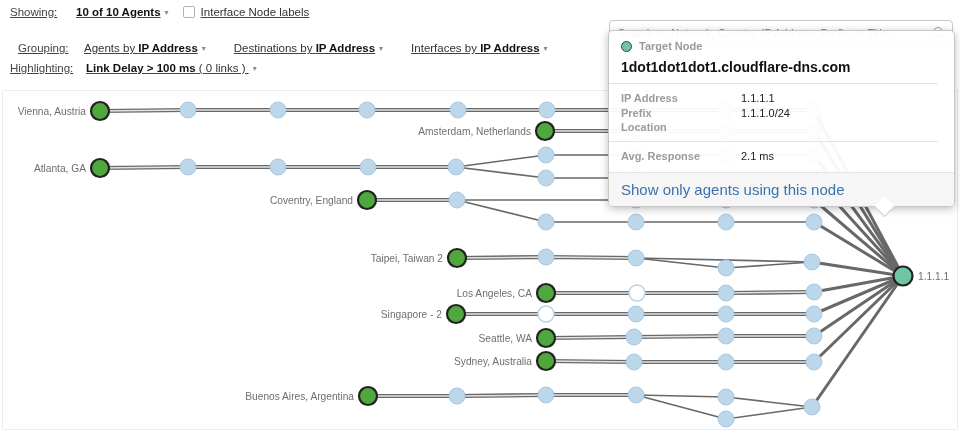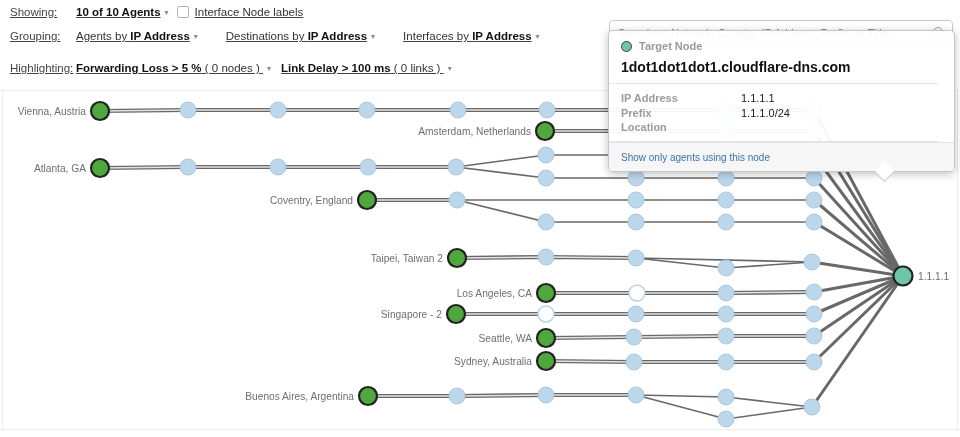--- a/index.html
+++ b/index.html
@@ -9,21 +9,21 @@
 
   
   .toolbar { position:absolute; left:0; top:0; width:600px; height:88px; font-size:11.5px; color:#444; }
   .t-row { position:absolute; left:10px; white-space:nowrap; display:flex; align-items:center;text-decoration:underline; }
   .t-label { display:inline-block; width:66px; color:#444; }
   .t-items { display:inline-flex; align-items:center; }
   .dd { cursor:pointer; }
   .dd b, b.val { color:#111; font-weight:bold; }
   .plain { color:#333; }
   .caret { color:#8a8a8a; font-size:8px; margin-left:4px; vertical-align:1px; display:inline-block; }
-  .chk-wrap { display:inline-flex; align-items:center; margin-left:8px; color:#333; cursor:pointer; }
+  .chk-wrap { display:inline-flex; align-items:center; margin-left:14px; color:#333; cursor:pointer; }
   .chk { width:12px; height:12px; border:1px solid #b3b3b3; border-radius:2px; background:#fff; display:inline-block; margin-right:6px; }
   .ph { color:#a9a9a9; }
   .gap28 { margin-left:28px; } .gap10 { margin-left:10px; } .gap16 { margin-left:16px; }
 
   
   .hl-bar { position:absolute; left:608px; top:6px; font-size:11.5px; color:#333; white-space:nowrap; }
   .hl-bar b { color:#111; }
   .hl-any { color:#3b73af; cursor:pointer; text-decoration:none; }
   .search-box { position:absolute; left:609px; top:20px; width:344px; height:25px; border:1px solid #c9c9c9;
                 border-radius:4px; background:#fff; z-index:1; display:flex; align-items:center; }
@@ -52,21 +52,21 @@
             display:inline-block; margin-right:7px; }
   .tt-title { font-size:14px; font-weight:bold; color:#111; margin:7px 0 8px 0; }
   .tt-divider { height:1px; background:#e4e4e4; margin:0 -12px; }
   .tt-fields { padding:7px 0 6px 0; }
   .tt-row { display:flex; line-height:14.5px; }
   .tt-row .lab { width:120px; flex:none; color:#9b9b9b; font-weight:bold; }
   .tt-row .val { flex:1; color:#222; }
   .tt-avg { padding:7px 0 9px 0; }
   .tt-footer { background:#f6f6f6; border-top:1px solid #e4e4e4; padding:8px 12px;
                border-radius:0 0 4px 4px; }
-  .tt-footer a { color:#3b73af; text-decoration:none; cursor:pointer; font-size:10px; }
+  .tt-footer a { color:#3b73af; text-decoration:none; cursor:pointer; font-size:15px; }
 </style>
 </head>
 <body>
 
 <div class="stage">
 
   <div class="panel-border"></div>
   <svg id="graph-svg" class="graph" width="960" height="437" viewBox="0 0 960 437">
       <polyline points="100,111 188,110 278,110 367,110 458,110 547,110 636,110 726,110 814,110" fill="none" stroke="#686868" stroke-width="4.2" stroke-linejoin="round"></polyline>
       <polyline points="100,111 188,110 278,110 367,110 458,110 547,110 636,110 726,110 814,110" fill="none" stroke="#e3e3e3" stroke-width="1.5" stroke-linejoin="round"></polyline>
@@ -190,32 +190,31 @@
     <div class="t-row" style="top:6px;">
       <span class="t-label">Showing:</span>
       <span class="t-items">
         <span class="dd"><b>10 of 10 Agents</b><span class="caret">▾</span></span>
         <span class="chk-wrap">
           <span class="chk"></span>
           <span>Interface Node labels</span>
         </span>
       </span>
     </div>
-    <div class="t-row" style="top:30px;">
+    <div class="t-row" style="top:42px;margin-left:8px;">
       <span class="t-label">Grouping:</span>
       <span class="t-items">
         <span class="dd"><span class="plain">Agents by </span><b>IP Address</b><span class="caret">▾</span></span>
         <span class="dd gap28"><span class="plain">Destinations by </span><b>IP Address</b><span class="caret">▾</span></span>
         <span class="dd gap28"><span class="plain">Interfaces by </span><b>IP Address</b><span class="caret">▾</span></span>
       </span>
     </div>
     <div class="t-row" style="top:46px;margin-top:16px;">
       <span class="t-label">Highlighting:</span>
       <span class="t-items">
-        <span class="dd"><b>Forwarding Loss &gt; 5 %</b><span class="plain"> ( 0 nodes ) </span><span class="caret">▾</span></span>
         <span class="dd gap10"><b>Link Delay &gt; 100 ms</b><span class="plain"> ( 0 links ) </span><span class="caret">▾</span></span>
       </span>
     </div>
   </div>
 
 
   <div class="search-box">
     <input type="text" placeholder="Search on Network, Country, IP Address, Prefix, or Title ..." style="">
     <span class="mag"></span>
   </div>
@@ -236,19 +235,23 @@
           </div>
         <div class="tt-row">
             <span class="lab">Prefix</span>
             <span class="val">1.1.1.0/24</span>
           </div>
         <div class="tt-row">
             <span class="lab">Location</span>
           </div>
       </div>
       <div class="tt-divider"></div>
+      <div class="tt-row tt-avg">
+        <span class="lab">Avg. Response</span>
+          <span class="val">2.1 ms</span>
+      </div>
     </div>
     <div class="tt-footer">
       <a>Show only agents using this node</a>
     </div>
   </div>
 
 </div>
 
 </body></html>

